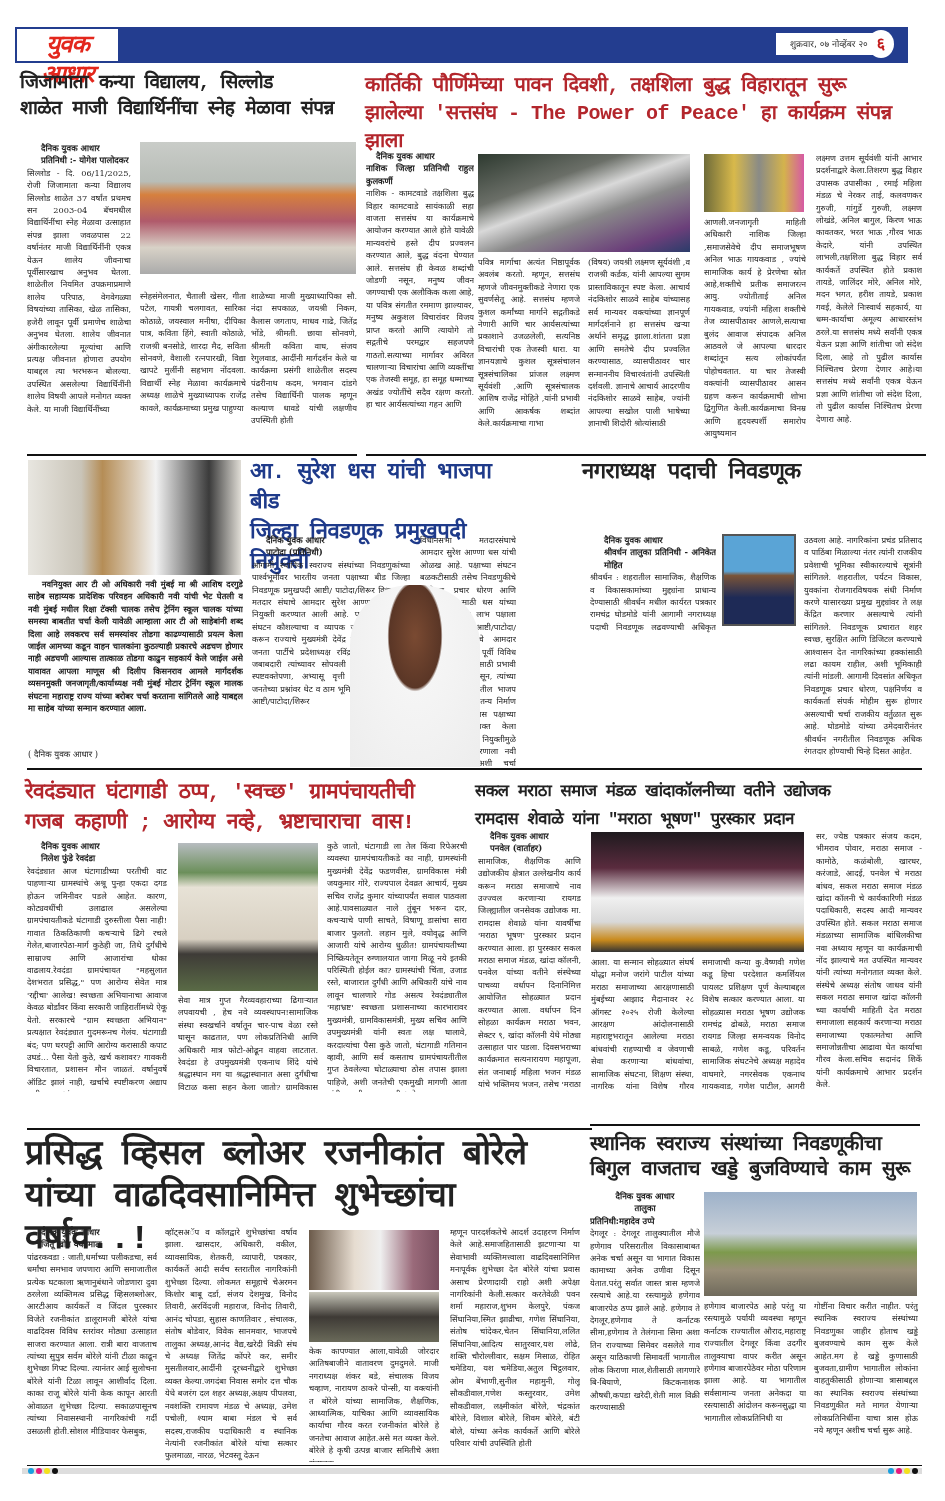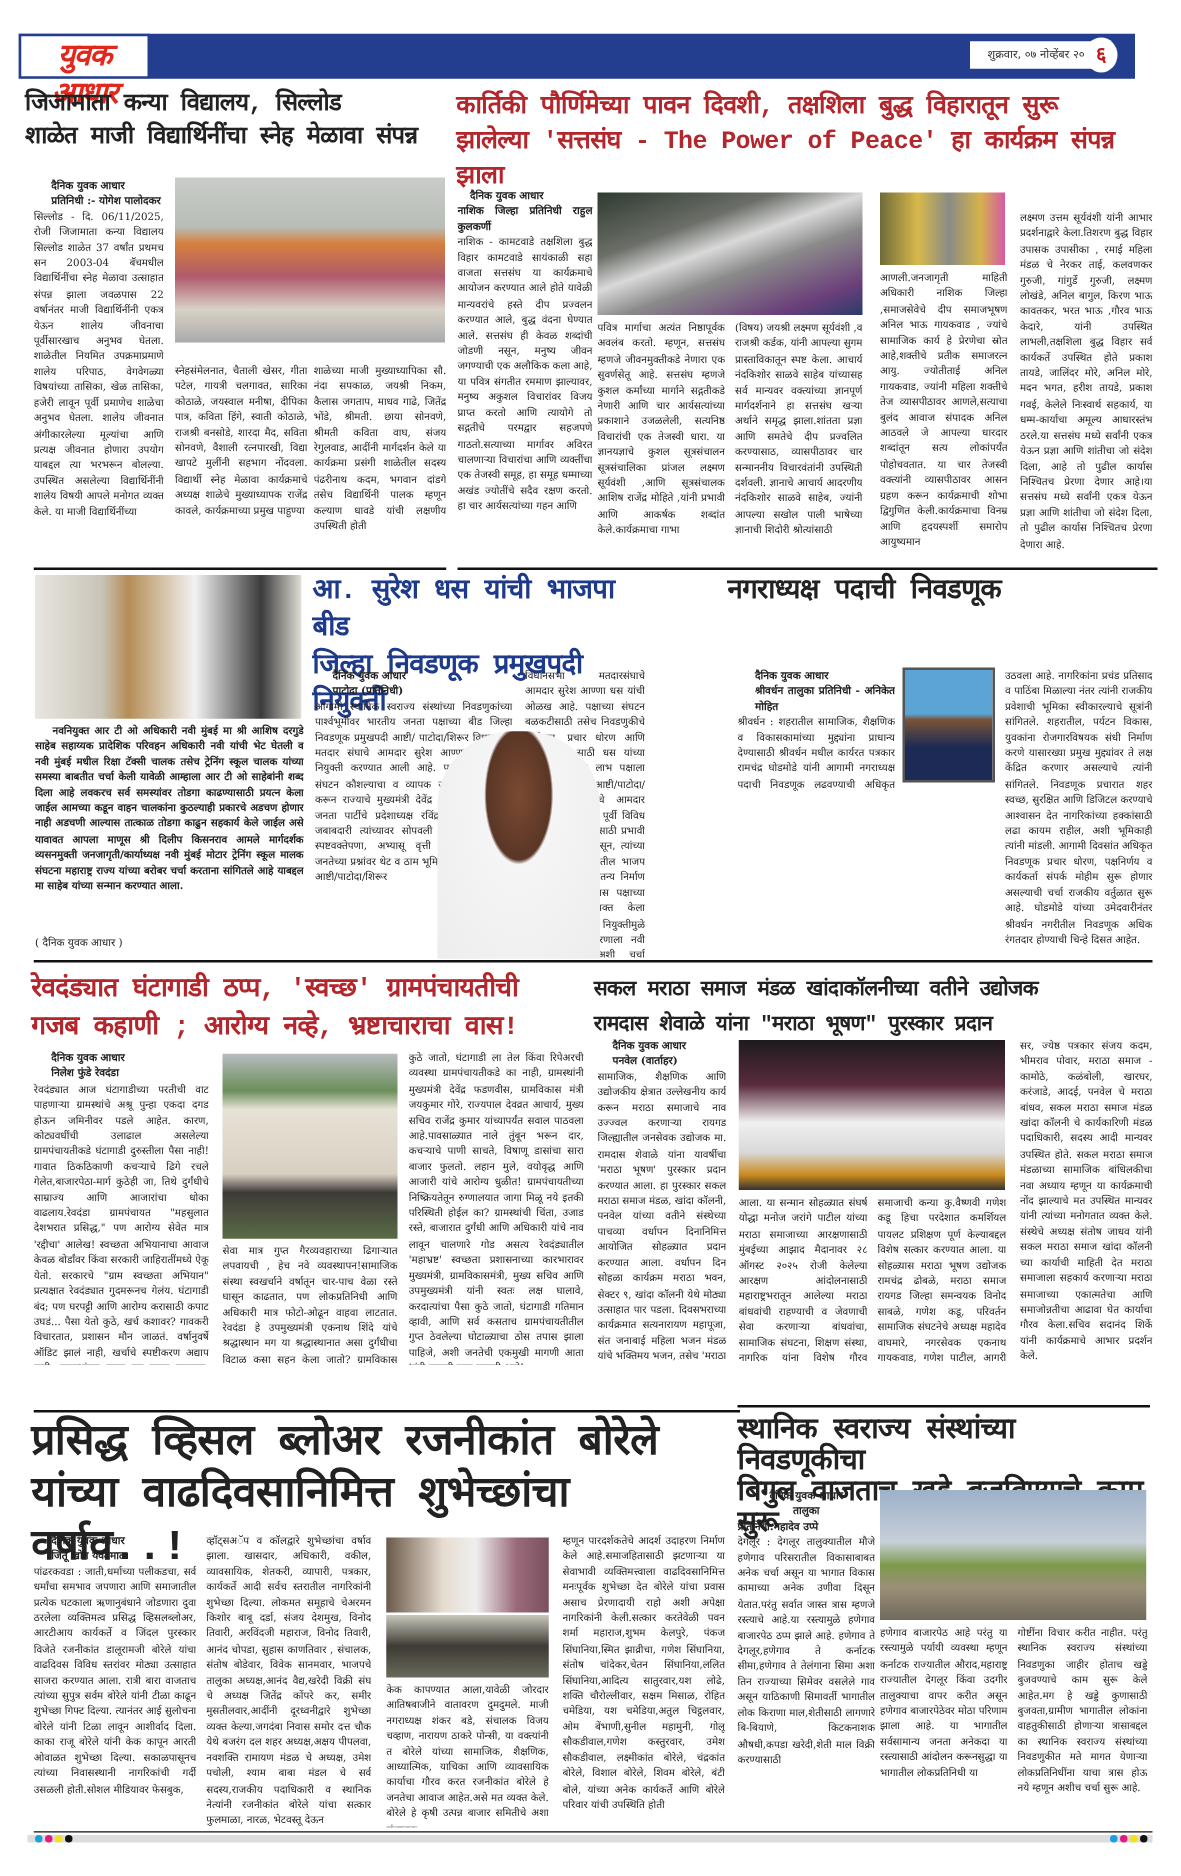--- a/index.html
+++ b/index.html
@@ -64,21 +64,21 @@
 <div class="abs col" style="left:478px;top:256px;width:102px;height:194px">
     <p>पवित्र मार्गाचा अत्यंत निष्ठापूर्वक अवलंब करतो. म्हणून, सत्तसंघ म्हणजे जीवनमुक्तीकडे नेणारा एक सुवर्णसेतू आहे. सत्तसंघ म्हणजे कुशल कर्मांच्या मार्गाने सद्गतीकडे नेणारी आणि चार आर्यसत्यांच्या प्रकाशाने उजळलेली, सत्यनिष्ठ विचारांची एक तेजस्वी धारा. या ज्ञानयज्ञाचे कुशल सूत्रसंचालन सूत्रसंचालिका प्रांजल लक्ष्मण सूर्यवंशी ,आणि सूत्रसंचालक आशिष राजेंद्र मोहिते ,यांनी प्रभावी आणि आकर्षक शब्दांत केले.कार्यक्रमाचा गाभा</p>
   </div>
 <div class="abs col" style="left:588px;top:256px;width:102px;height:194px">
     <p>(विषय) जयश्री लक्ष्मण सूर्यवंशी ,व राजश्री कर्डक, यांनी आपल्या सुगम प्रास्ताविकातून स्पष्ट केला. आचार्य नंदकिशोर साळवे साहेब यांच्यासह सर्व मान्यवर वक्त्यांच्या ज्ञानपूर्ण मार्गदर्शनाने हा सत्तसंघ खऱ्या अर्थाने समृद्ध झाला.शांतता प्रज्ञा आणि समतेचे दीप प्रज्वलित करण्यासाठ, व्यासपीठावर चार सन्माननीय विचारवंतांनी उपस्थिती दर्शवली. ज्ञानाचे आचार्य आदरणीय नंदकिशोर साळवे साहेब, ज्यांनी आपल्या सखोल पाली भाषेच्या ज्ञानाची शिदोरी श्रोत्यांसाठी</p>
   </div>
 <div class="photo" style="left:704px;top:154px;width:100px;height:58px;background:linear-gradient(90deg,#6e6b3a 0%,#d8b94b 30%,#8a8b86 55%,#d4b34c 80%,#d65aa4 100%)"></div>
 <div class="abs col" style="left:704px;top:216px;width:102px;height:234px">
     <p>आणली.जनजागृती माहिती अधिकारी नाशिक जिल्हा ,समाजसेवेचे दीप समाजभूषण अनिल भाऊ गायकवाड , ज्यांचे सामाजिक कार्य हे प्रेरणेचा स्रोत आहे,शक्तीचे प्रतीक समाजरत्न आयु. ज्योतीताई अनिल गायकवाड, ज्यांनी महिला शक्तीचे तेज व्यासपीठावर आणले,सत्याचा बुलंद आवाज संपादक अनिल आठवले जे आपल्या धारदार शब्दांतून सत्य लोकांपर्यंत पोहोचवतात. या चार तेजस्वी वक्त्यांनी व्यासपीठावर आसन ग्रहण करून कार्यक्रमाची शोभा द्विगुणित केली.कार्यक्रमाचा विनम्र आणि हृदयस्पर्शी समारोप आयुष्यमान</p>
   </div>
-<div class="abs col" style="left:816px;top:168px;width:106px;height:298px">
+<div class="abs col" style="left:816px;top:152px;width:106px;height:298px">
     <p>लक्ष्मण उत्तम सूर्यवंशी यांनी आभार प्रदर्शनाद्वारे केला.तिशरण बुद्ध विहार उपासक उपासीका , रमाई महिला मंडळ चे नेरकर ताई, कलवणकर गुरुजी, गांगुर्डे गुरुजी, लक्ष्मण लोखंडे, अनिल बागुल, किरण भाऊ कावतकर, भरत भाऊ ,गौरव भाऊ केदारे, यांनी उपस्थित लाभली,तक्षशिला बुद्ध विहार सर्व कार्यकर्ते उपस्थित होते प्रकाश तायडे, जालिंदर मोरे, अनिल मोरे, मदन भगत, हरीश तायडे, प्रकाश गवई, केलेले निःस्वार्थ सहकार्य, या धम्म-कार्याचा अमूल्य आधारस्तंभ ठरले.या सत्तसंघ मध्ये सर्वांनी एकत्र येऊन प्रज्ञा आणि शांतीचा जो संदेश दिला, आहे तो पुढील कार्यास निश्चितच प्रेरणा देणार आहे।या सत्तसंघ मध्ये सर्वांनी एकत्र येऊन प्रज्ञा आणि शांतीचा जो संदेश दिला, तो पुढील कार्यास निश्चितच प्रेरणा देणारा आहे.</p>
   </div>
 
 <div class="rule" style="left:27px;top:454px;width:330px"></div>
 <div class="rule" style="left:366px;top:454px;width:560px"></div>
 
 <div class="photo" style="left:28px;top:460px;width:213px;height:115px;background:linear-gradient(90deg,#e8e6e0 0%,#c9c4b8 25%,#b58d56 35%,#f2f2f2 60%,#3b3b3b 85%,#e0ddd6 100%)"></div>
 <div class="abs col" style="left:28px;top:578px;width:215px;height:170px">
     <p style="font-weight:bold;text-indent:14px">नवनियुक्त आर टी ओ अधिकारी नवी मुंबई मा श्री आशिष दरगुडे साहेब सहाय्यक प्रादेशिक परिवहन अधिकारी नवी यांची भेट घेतली व नवी मुंबई मधील रिक्षा टॅक्सी चालक तसेच ट्रेनिंग स्कूल चालक यांच्या समस्या बाबतीत चर्चा केली यावेळी आम्हाला आर टी ओ साहेबांनी शब्द दिला आहे लवकरच सर्व समस्यांवर तोडगा काढण्यासाठी प्रयत्न केला जाईल आमच्या कडून वाहन चालकांना कुठल्याही प्रकारचे अडचण होणार नाही अडचणी आल्यास तात्काळ तोडगा काढुन सहकार्य केले जाईल असे यावावत आपला माणूस श्री दिलीप किसनराव आमले मार्गदर्शक व्यसनमुक्ती जनजागृती/कार्याध्यक्ष नवी मुंबई मोटार ट्रेनिंग स्कूल मालक संघटना महाराष्ट्र राज्य यांच्या बरोबर चर्चा करताना सांगितले आहे याबद्दल मा साहेब यांच्या सन्मान करण्यात आला.</p>
   </div>
@@ -167,21 +167,21 @@
   </div>
 <div class="photo" style="left:309px;top:1230px;width:130px;height:60px;background:linear-gradient(90deg,#6b5a4a 0%,#e6dcd0 35%,#efefef 55%,#9a6a7a 80%,#7a5060 100%)"></div>
 <div class="photo" style="left:309px;top:1292px;width:130px;height:50px;background:linear-gradient(180deg,#c9c8bb 0%,#3e3a35 50%,#6a6a5a 100%)"></div>
 <div class="abs col" style="left:309px;top:1345px;width:130px;height:117px">
     <p>केक कापण्यात आला,यावेळी जोरदार आतिषबाजीने वातावरण दुमदुमले. माजी नगराध्यक्ष शंकर बडे, संचालक विजय चव्हाण, नारायण ठाकरे पोन्सी, या वक्त्यांनी त बोरेले यांच्या सामाजिक, शैक्षणिक, आध्यात्मिक, याचिका आणि व्यावसायिक कार्याचा गौरव करत रजनीकांत बोरेले हे जनतेचा आवाज आहेत.असे मत व्यक्त केले. बोरेले हे कृषी उत्पन्न बाजार समितीचे अशा संचालक</p>
   </div>
 <div class="abs col" style="left:450px;top:1226px;width:130px;height:236px">
     <p>म्हणून पारदर्शकतेचे आदर्श उदाहरण निर्माण केले आहे.समाजहितासाठी झटणाऱ्या या सेवाभावी व्यक्तिमत्त्वाला वाढदिवसानिमित्त मनःपूर्वक शुभेच्छा देत बोरेले यांचा प्रवास असाच प्रेरणादायी राहो अशी अपेक्षा नागरिकांनी केली.सत्कार करतेवेळी पवन शर्मा महाराज,शुभम केलपुरे, पंकज सिंघानिया,स्मित झाव्रीचा, गणेश सिंघानिया, संतोष चांदेकर,चेतन सिंघानिया,ललित सिंघानिया,आदित्य सातुरवार,यश लोढे, शक्ति चौरोल्लीवार, सक्षम मिसाळ, रोहित चमेडिया, यश चमेडिया,अतुल चिट्ठलवार, ओम बेंभाणी,सुनील महामुनी, गोलू सौकडीवाल,गणेश कस्तुरवार, उमेश सौकडीवाल, लक्ष्मीकांत बोरेले, चंद्रकांत बोरेले, विशाल बोरेले, शिवम बोरेले, बंटी बोले, यांच्या अनेक कार्यकर्ते आणि बोरेले परिवार यांची उपस्थिति होती</p>
   </div>
 
-<div class="abs hl hl-dark" style="left:590px;top:1132px;width:335px;font-size:23px;line-height:25px">
+<div class="abs hl hl-dark" style="left:590px;top:1132px;width:335px;font-size:20px;line-height:25px">
   <div>स्थानिक स्वराज्य संस्थांच्या निवडणूकीचा</div>
   <div>बिगुल वाजताच खड्डे बुजविण्याचे काम सुरू</div>
 </div>
 <div class="abs col" style="left:590px;top:1190px;width:110px;height:272px">
   <div class="by" style="text-align:center">दैनिक युवक आधार</div>
   <div class="by" style="text-align:center">तालुका</div>
   <div class="by" style="">प्रतिनिधी:महादेव उप्पे</div>
   <p>देगलूर : देगलूर तालुक्यातील मौजे हणेगाव परिसरातील विकासाबाबत अनेक चर्चा असून या भागात विकास कामाच्या अनेक उणीवा दिसून येतात.परंतु सर्वात जास्त त्रास म्हणजे रस्त्याचे आहे.या रस्त्यामुळे हणेगाव बाजारपेठ ठप्प झाले आहे. हणेगाव ते देगलूर,हणेगाव ते कर्नाटक सीमा,हणेगाव ते तेलंगाना सिमा अशा तिन राज्याच्या सिमेवर वसलेले गाव असून याठिकाणी सिमावर्ती भागातील लोक किराणा माल,शेतीसाठी लागणारे बि-बियाणे, किटकनाशक औषधी,कपडा खरेदी,शेती माल विक्री करण्यासाठी</p>
 </div>
 <div class="photo" style="left:704px;top:1192px;width:213px;height:104px;background:linear-gradient(180deg,#9db1c9 0%,#c7cfd8 40%,#7d9a4c 58%,#9a8f78 75%,#6f6a5c 100%)"></div>

